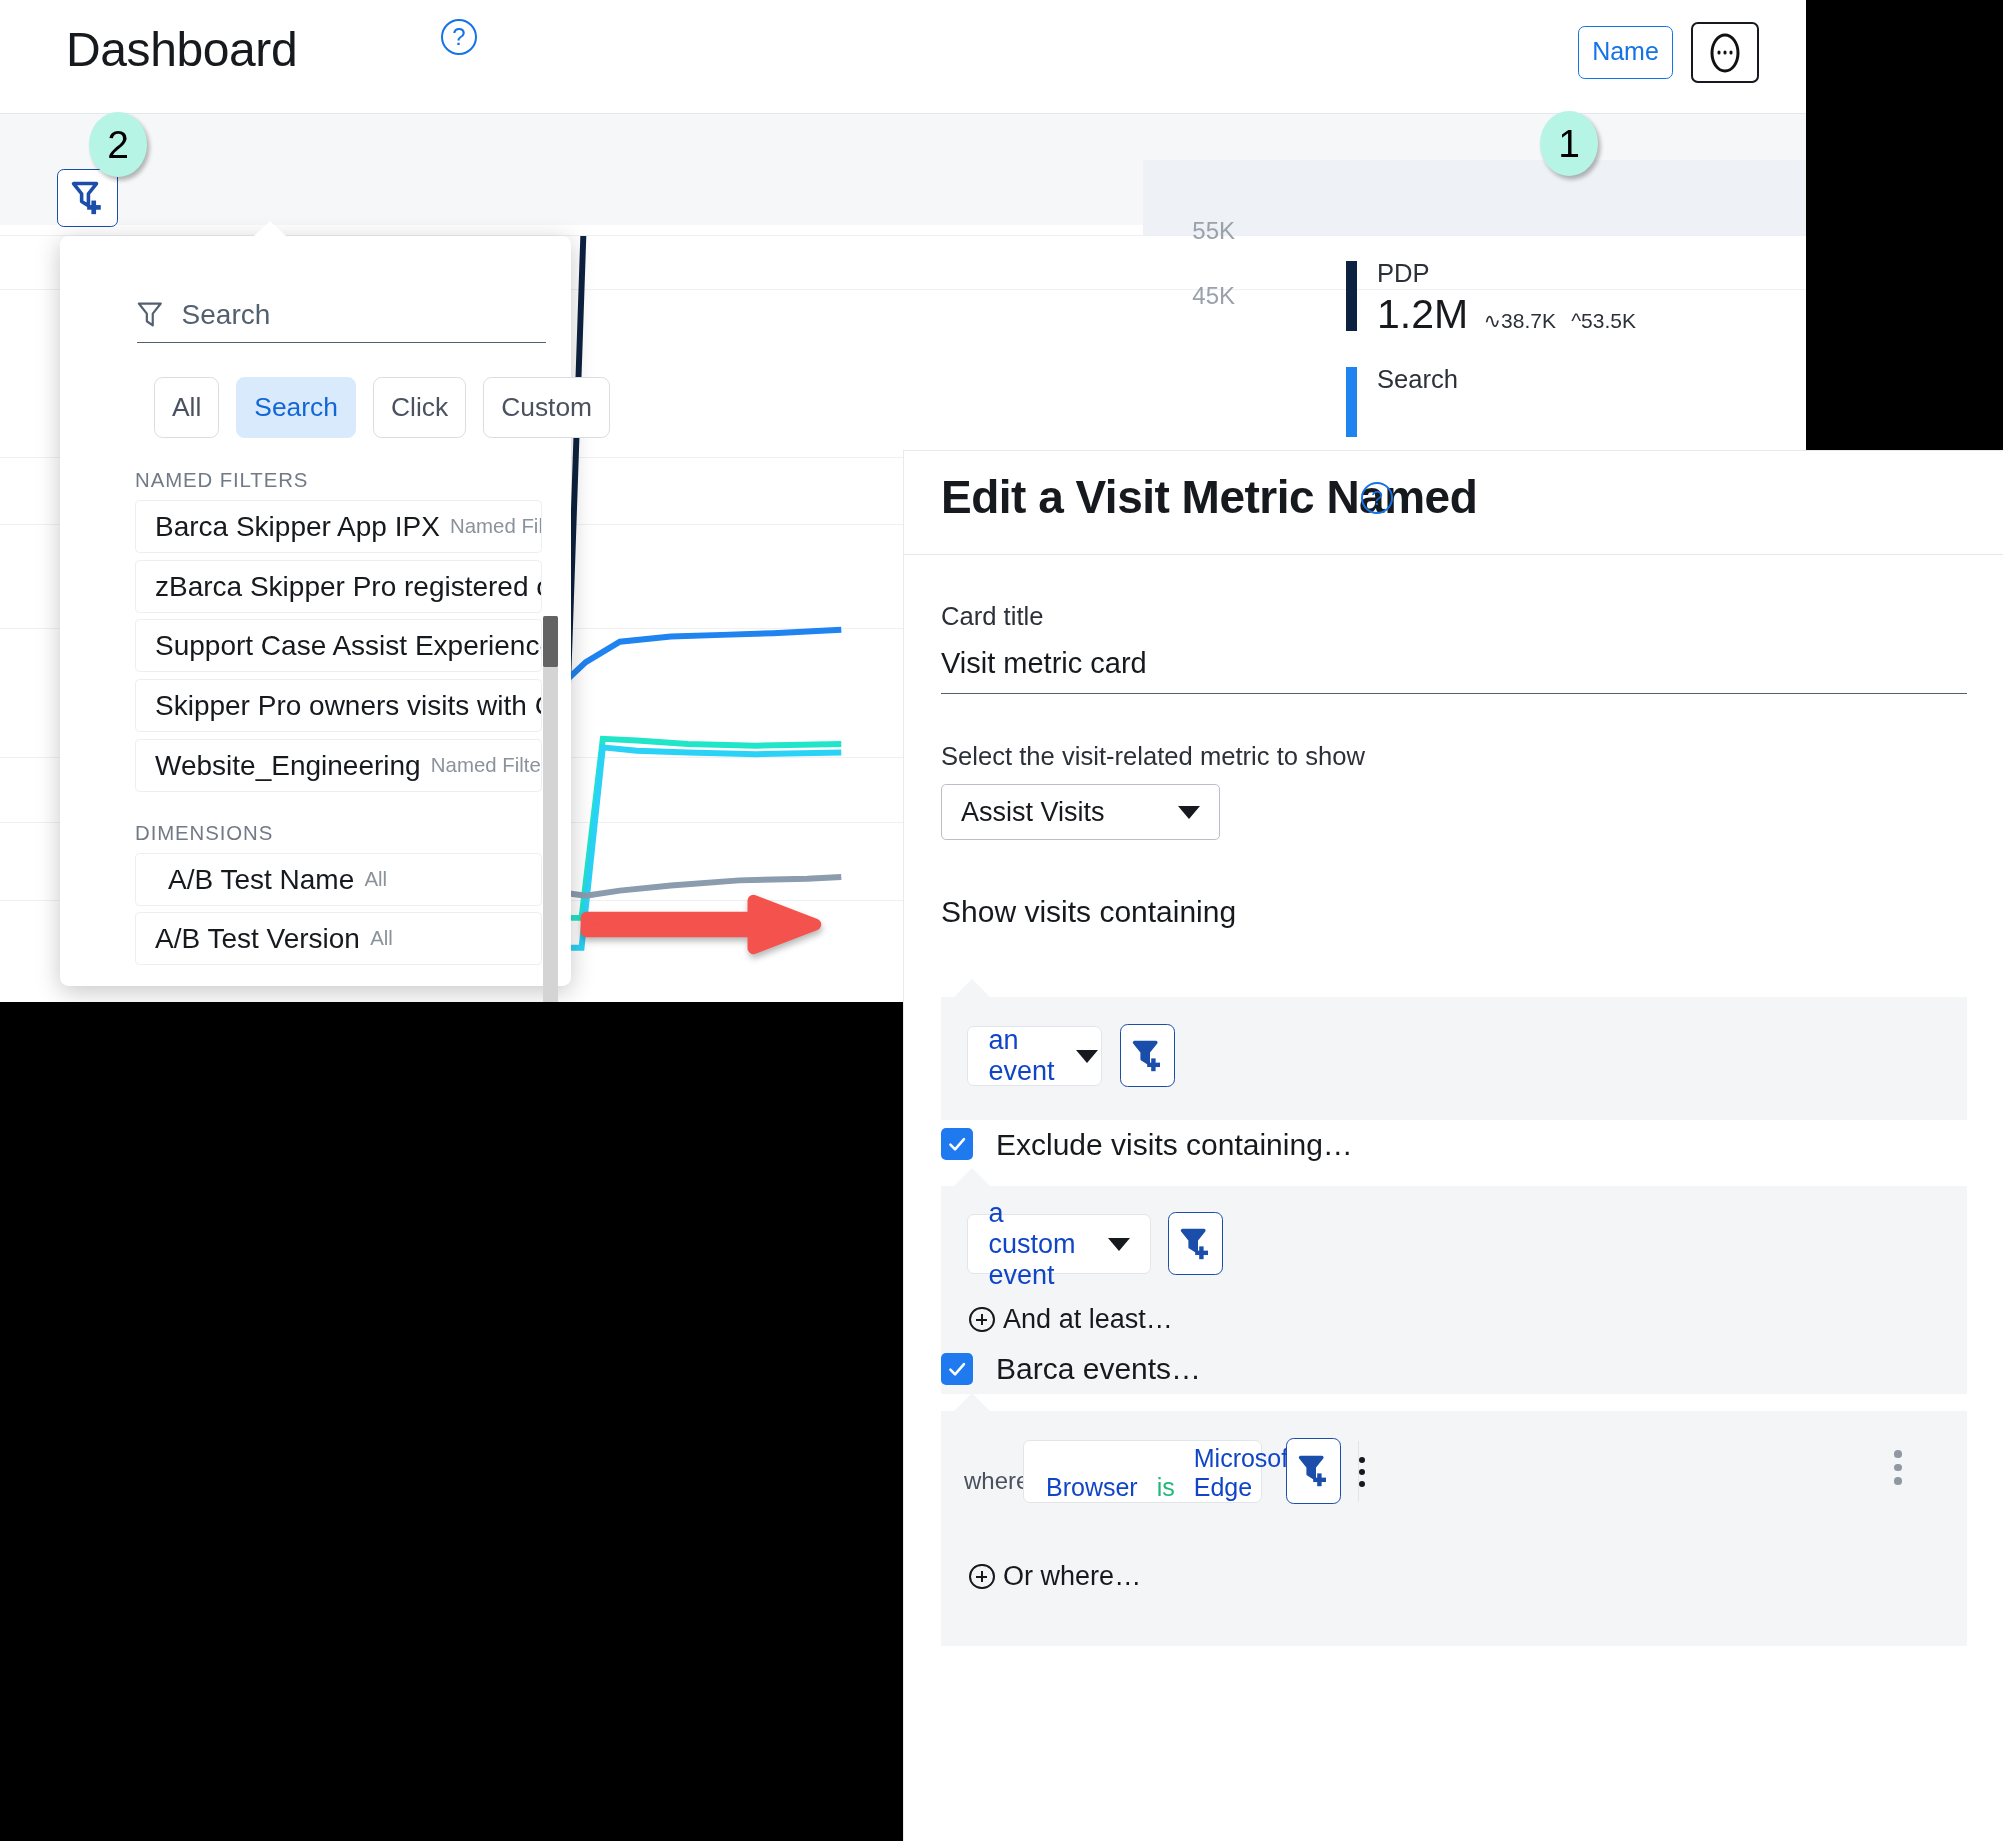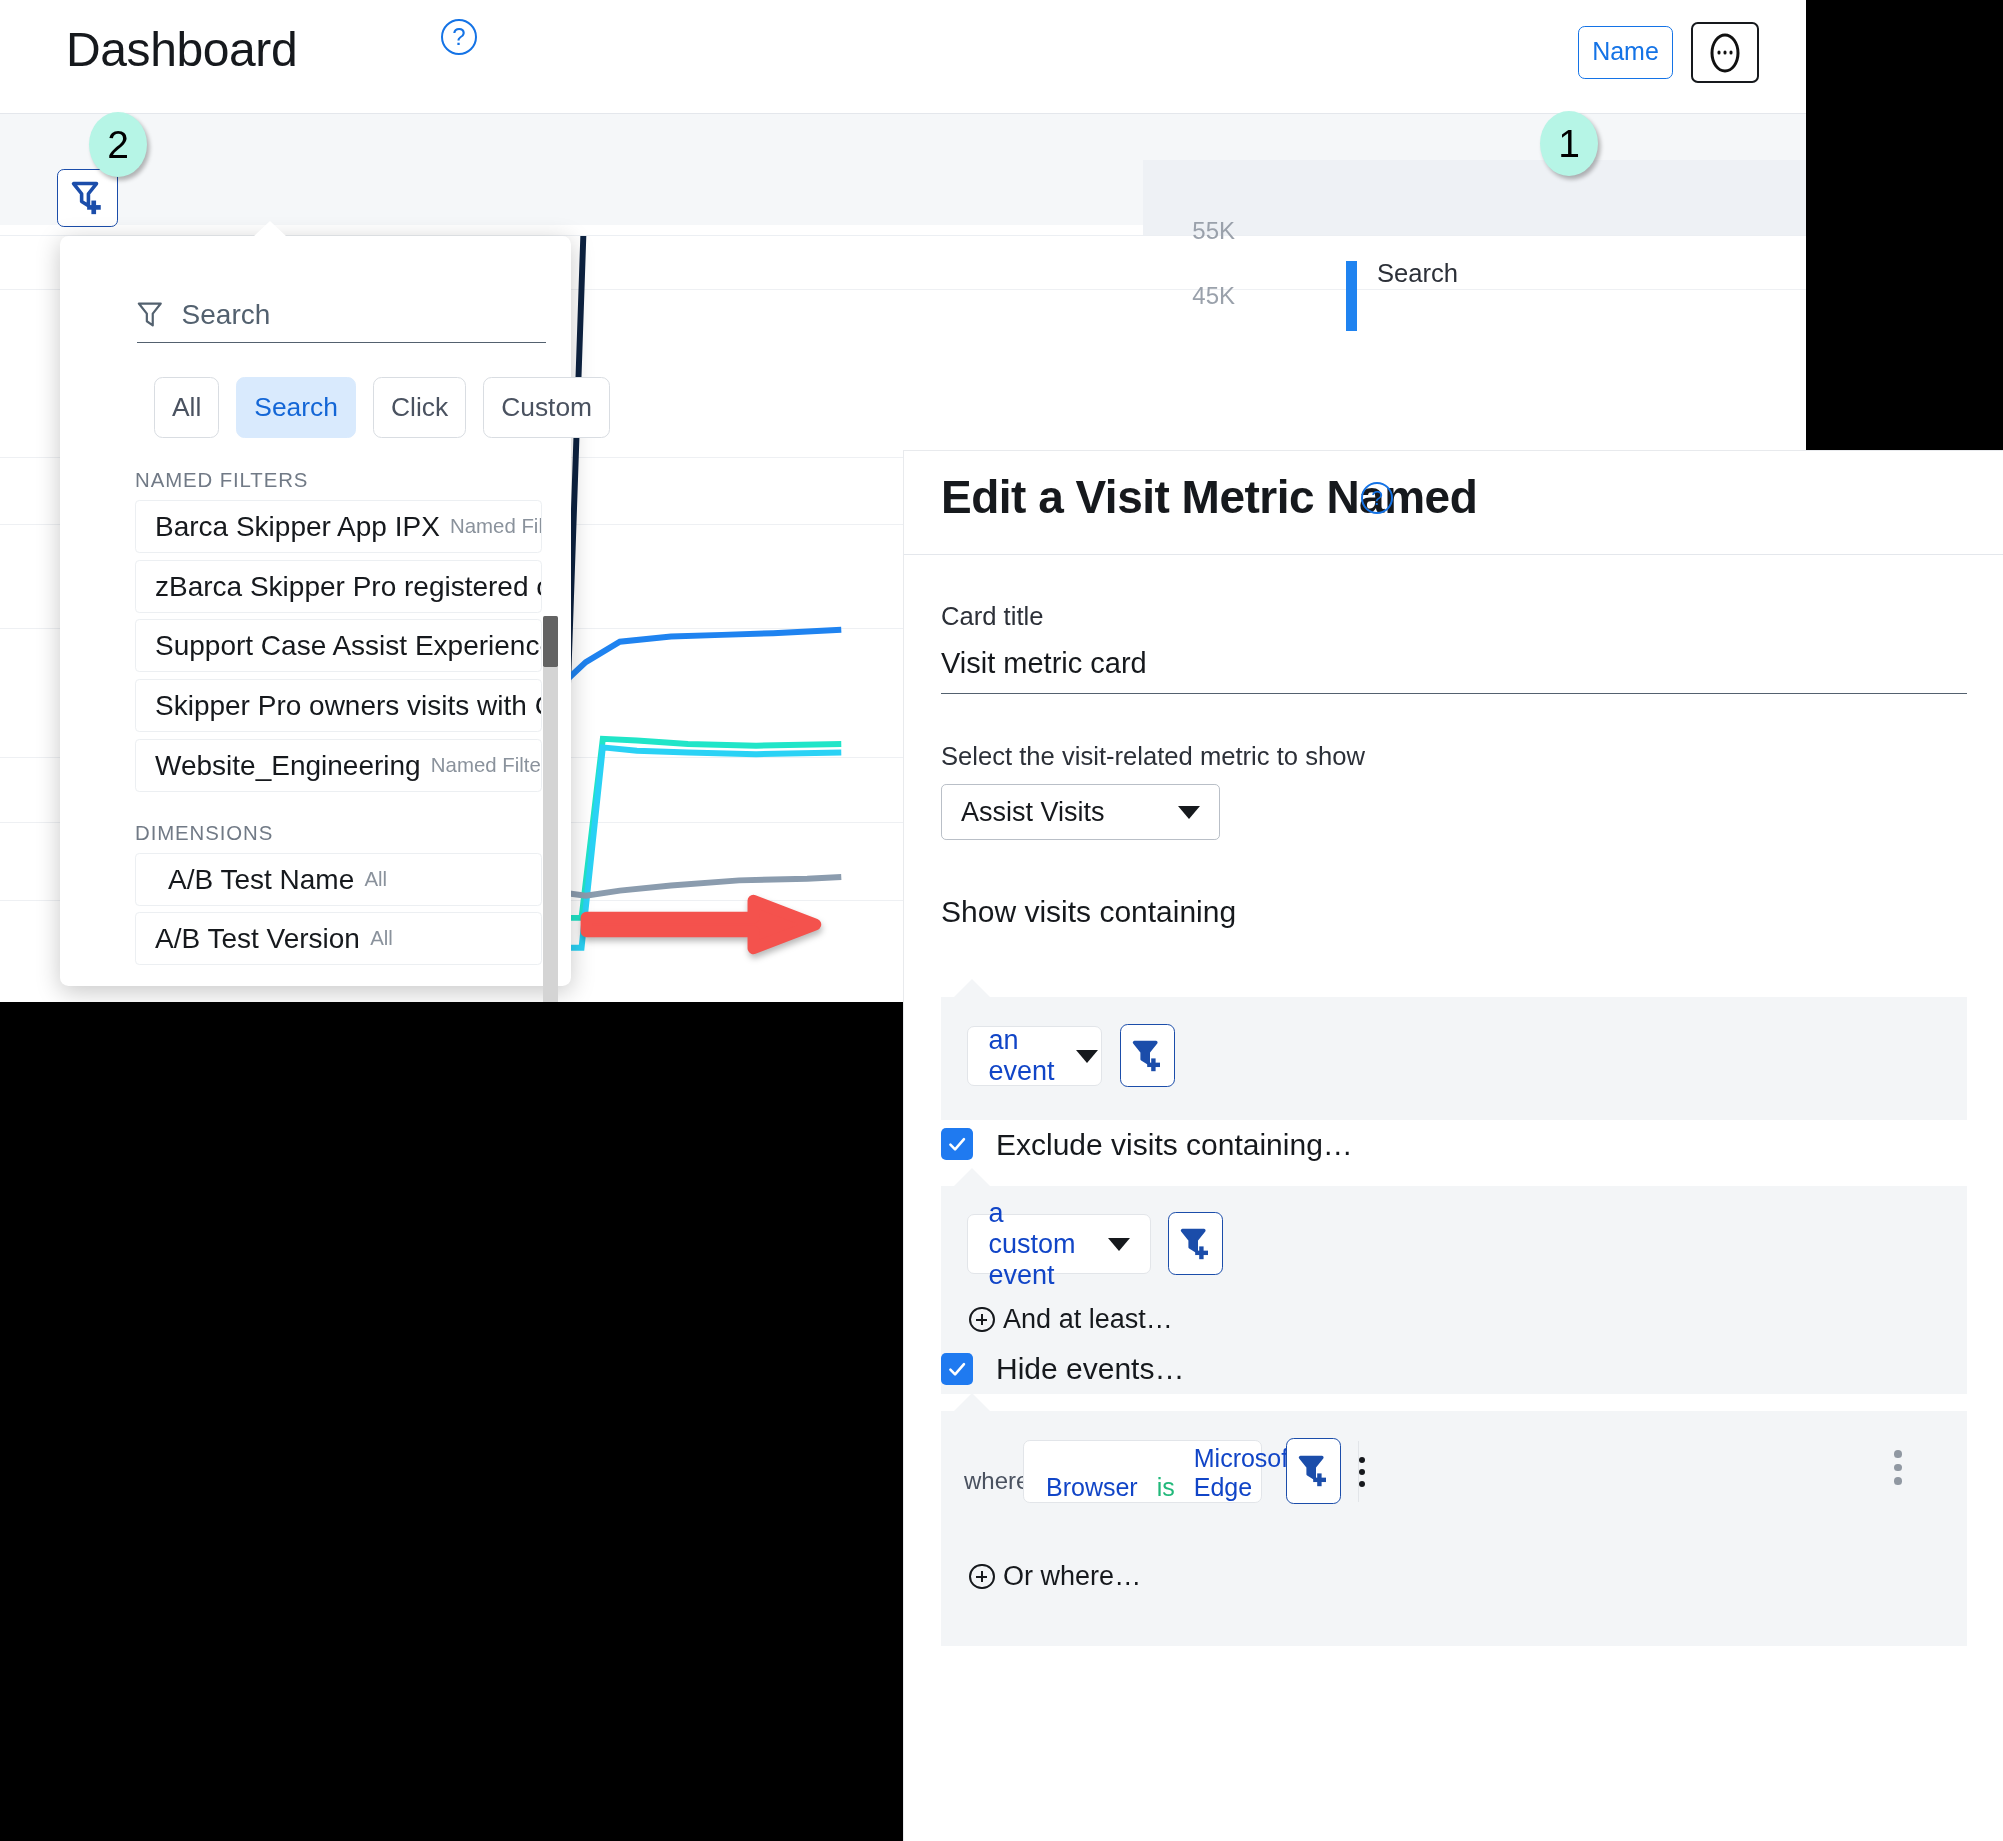--- a/index.html
+++ b/index.html
@@ -271,20 +271,29 @@
     <svg class="chart-plot" viewBox="0 0 1260 860" preserveAspectRatio="none">
       <polyline fill="none" stroke="#0d2240" stroke-width="7" points="-60,520 60,500 120,512 190,496 260,498 320,496 400,490 450,498 460,790 470,790 480,500 500,-85 540,-60 620,-40 700,-24 760,-18 800,-16 840,-38 900,-38 960,-32 1010,-20 1060,-42 1090,-24 1140,-4 1180,-20 1240,-8 1300,-10"></polyline>
       <polyline fill="none" stroke="#1f83f0" stroke-width="7" points="-60,560 40,520 130,486 220,478 280,474 330,474 390,472 440,470 470,528 500,500 540,476 600,470 660,468 720,466 800,462"></polyline>
       <polyline fill="none" stroke="#20e5c8" stroke-width="7" points="-60,688 30,670 110,668 180,672 260,672 330,672 400,670 440,668 470,800 495,800 520,590 560,592 620,596 700,598 800,596"></polyline>
       <polyline fill="none" stroke="#2ad2f5" stroke-width="7" points="-60,700 30,680 110,680 180,684 260,684 330,684 400,682 440,680 470,835 495,835 520,600 560,604 620,606 700,608 800,606"></polyline>
       <polyline fill="none" stroke="#8b9cae" stroke-width="7" points="-60,800 40,768 120,754 200,752 280,756 340,754 400,752 450,754 470,770 500,774 540,768 600,762 680,756 760,754 800,752"></polyline>
     </svg>
 
     <div class="legend">
       <div class="legend-item">
+        <div class="legend-swatch" style="background:#0d2240;"></div>
+        <div class="legend-name">PDP</div>
+        <div class="legend-val">
+          <span class="big">1.2M</span>
+          <span class="legend-sub"><span class="gl">∿</span><span>38.7K</span></span>
+          <span class="legend-sub"><span class="gl">^</span><span>53.5K</span></span>
+        </div>
+      </div>
+      <div class="legend-item">
         <div class="legend-swatch" style="background:#1f83f0;"></div>
         <div class="legend-name">Search</div>
       </div>
     </div>
   </div>
 
   <div class="filter-add-btn">
     <svg width="34" height="36" viewBox="0 0 40 42">
       <path d="M3 4 H30 L20.5 16 V30 L12.5 25 V16 Z" fill="none" stroke="#1b4daa" stroke-width="4.2" stroke-linejoin="round"></path>
       <rect x="24" y="24" width="5.5" height="16" fill="#1b4daa"></rect>
@@ -415,21 +424,21 @@
     <div class="addrow" style="left:65px; top:748px;">
       <span class="plus-circle"></span>
       <span>And at least…</span>
     </div>
 
     <div class="chk" style="left:37px; top:797px;">
       <svg width="20.4" height="20.4" viewBox="0 0 24 24">
         <path d="M4 12.5 L9.5 18 L20 6" fill="none" stroke="#fff" stroke-width="3" stroke-linecap="round" stroke-linejoin="round"></path>
       </svg>
     </div>
-    <div class="chk-label" style="left:92px; top:796px;">Hide events…</div>
+    <div class="chk-label" style="left:92px; top:796px;">Barca events…</div>
 
     <div class="gray-panel" style="left:37px; top:855px; width:1026px; height:235px;">
       <div class="gp-notch"></div>
     </div>
 
     <div class="where-label" style="left:60px; top:911px;">where</div>
     <div class="cond-box" style="left:119px; top:884px; width:239px; height:63px;">
       <div class="cond-main">
         <span class="c-dim">Browser</span>
         <span class="c-op">is</span>

